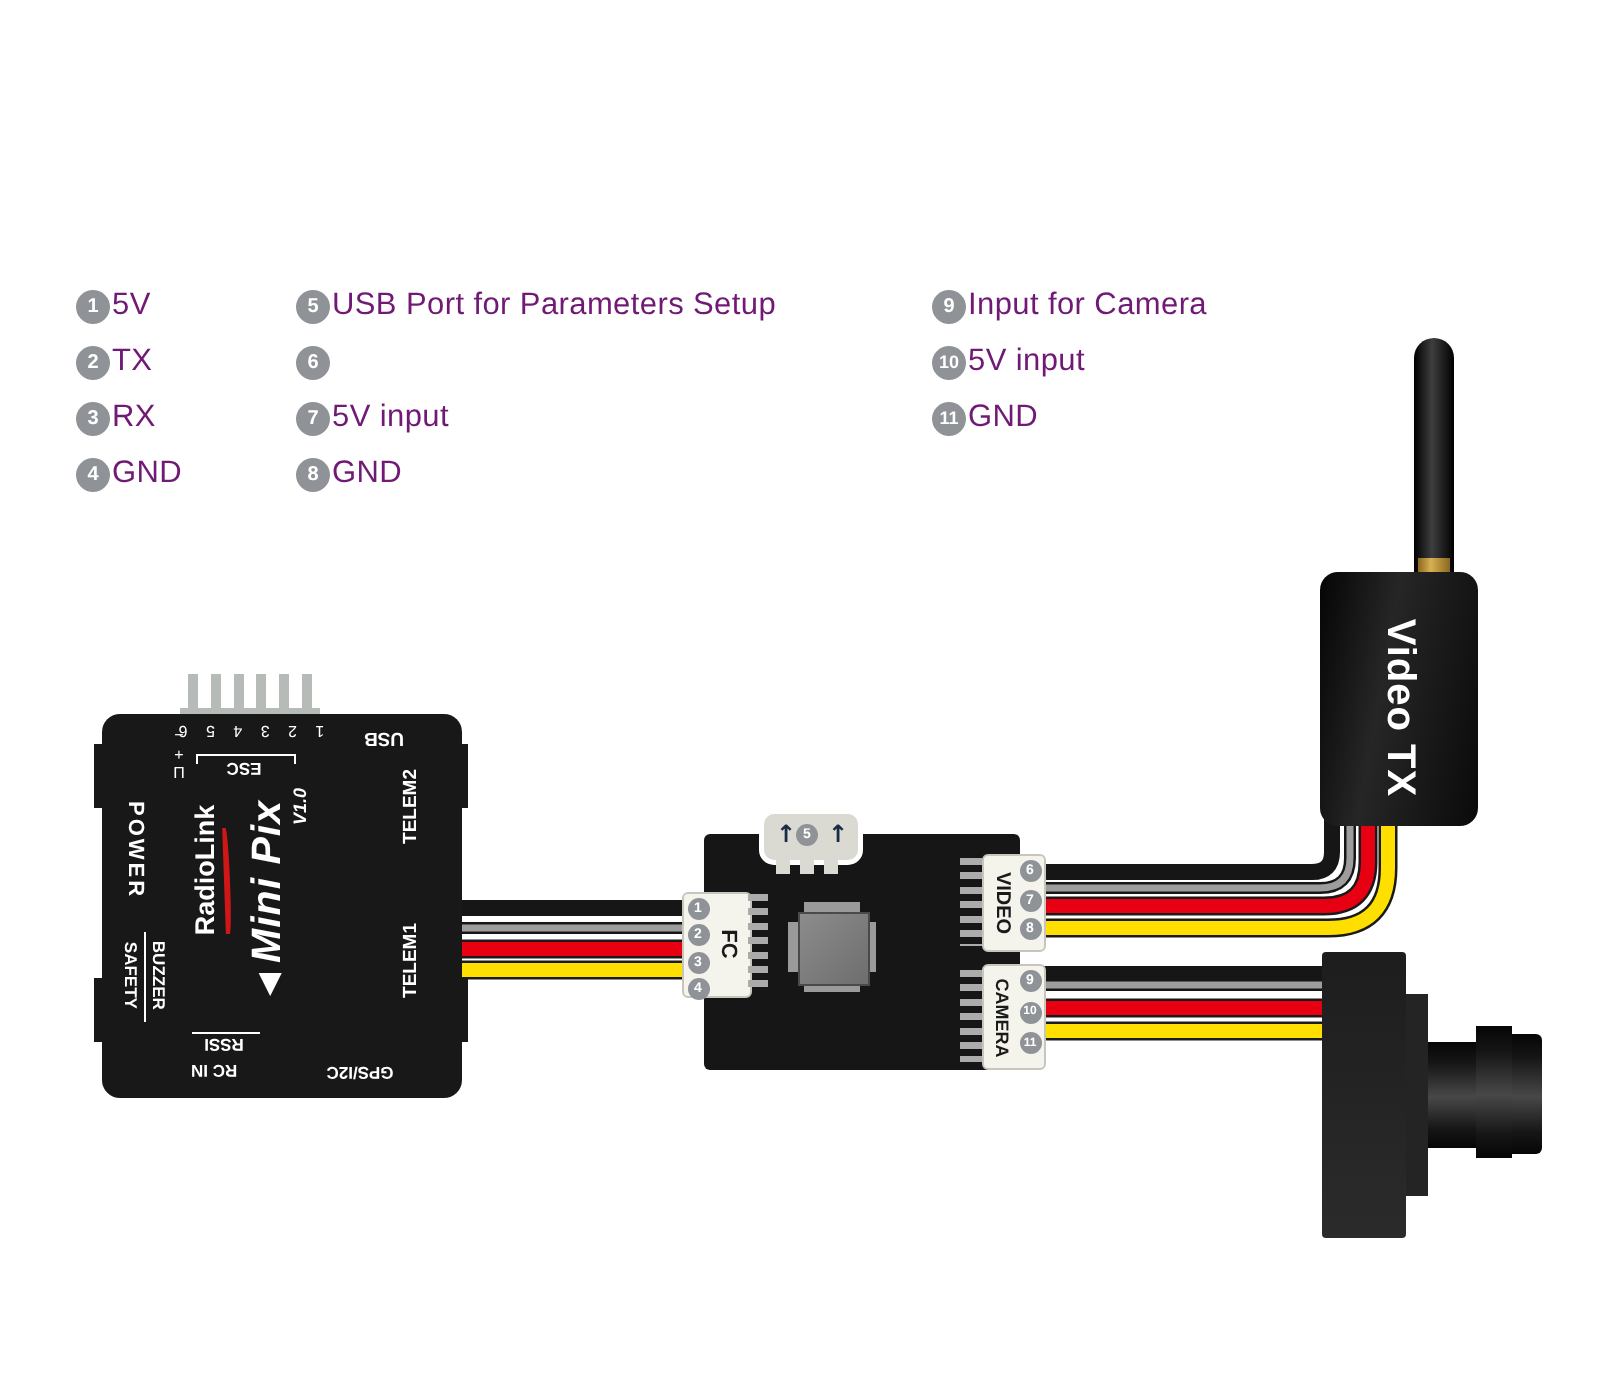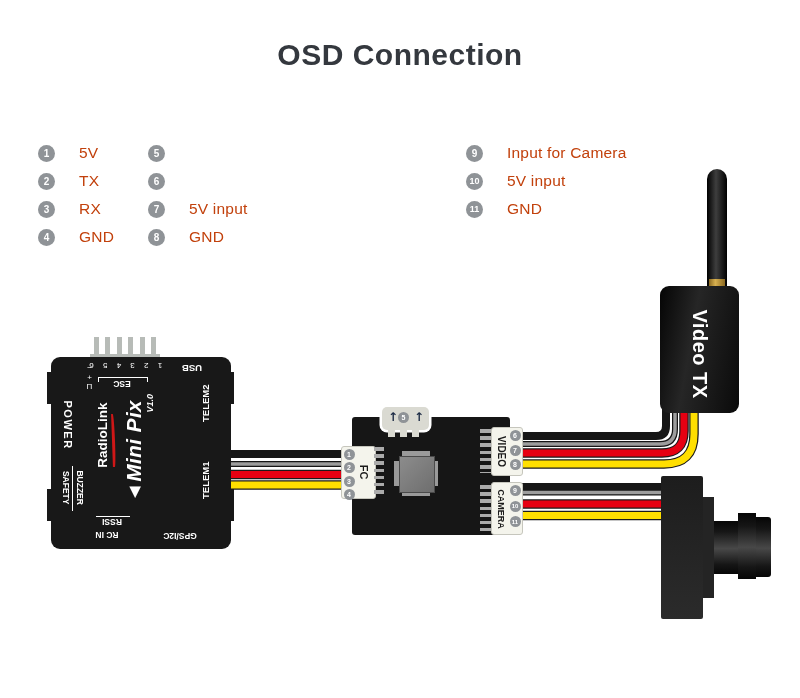--- a/index.html
+++ b/index.html
@@ -8,21 +8,21 @@
   .abs{position:absolute;}
   
   .title{left:0;top:38px;width:800px;text-align:center;font-size:30px;font-weight:bold;
          color:#34383e;letter-spacing:.5px;}
   
   .legend-col{display:flex;flex-direction:column;}
   .legend-row{height:28px;display:flex;align-items:center;}
   .badge{width:17px;height:17px;border-radius:50%;background:#8f9397;color:#fff;
          font-size:10px;font-weight:bold;display:flex;align-items:center;justify-content:center;
          flex:0 0 17px;}
-  .legend-row span.txt{margin-left:24px;font-size:15.5px;color:#c2410c;letter-spacing:.2px;}
+  .legend-row span.txt{margin-left:1px;font-size:15.5px;color:#701a75;letter-spacing:.2px;}
   
   svg.wires{left:0;top:0;z-index:1;}
   .board{z-index:2;}
   .conn{z-index:3;}
   .lbl{z-index:4;color:#fff;font-weight:bold;text-align:center;line-height:1.1;}
   .r90{transform:rotate(90deg);}
   .r270{transform:rotate(-90deg);}
   .r180{transform:rotate(180deg);}
   
   .mp-board{left:51px;top:357px;width:180px;height:192px;background:#181818;border-radius:9px;}
@@ -64,21 +64,20 @@
   
   .cam{background:linear-gradient(180deg,#060606 0%,#161616 20%,#484848 52%,#161616 82%,#060606 100%);}
   .cam-board{left:661px;top:476px;width:42px;height:143px;background:linear-gradient(180deg,#1d1d1d,#2b2b2b);border-radius:2px;}
   .cam-plate{left:703px;top:497px;width:11px;height:101px;background:#242424;}
 </style>
 </head>
 <body>
 
 <div class="stage">
 
-  <div class="abs title">OSD Connection</div>
 
   <div class="abs legend-col" style="left:38px;top:139px;">
     <div class="legend-row">
       <span class="badge">1</span>
       <span class="txt">5V</span>
     </div>
     <div class="legend-row">
       <span class="badge">2</span>
       <span class="txt">TX</span>
     </div>
@@ -88,20 +87,21 @@
     </div>
     <div class="legend-row">
       <span class="badge">4</span>
       <span class="txt">GND</span>
     </div>
   </div>
 
   <div class="abs legend-col" style="left:148px;top:139px;">
     <div class="legend-row">
       <span class="badge">5</span>
+      <span class="txt">USB Port for Parameters Setup</span>
     </div>
     <div class="legend-row">
       <span class="badge">6</span>
     </div>
     <div class="legend-row">
       <span class="badge">7</span>
       <span class="txt">5V input</span>
     </div>
     <div class="legend-row">
       <span class="badge">8</span>

